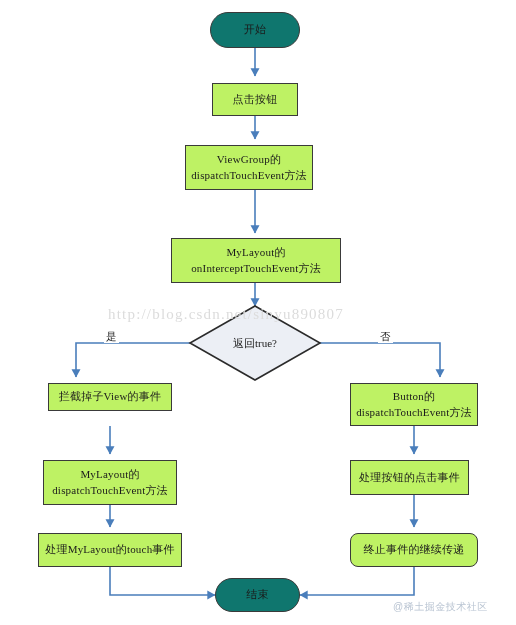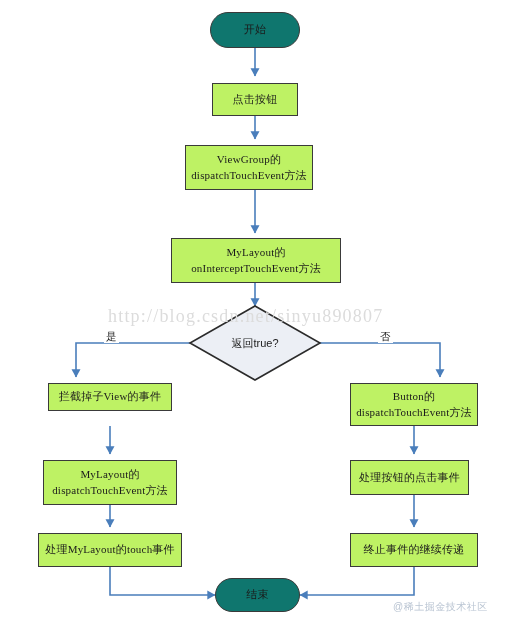--- a/index.html
+++ b/index.html
@@ -45,37 +45,37 @@
     background: #0f766e;
     border-width: 1.8px;
   }
   .diamond-label {
     position: absolute;
     display: flex;
     align-items: center;
     justify-content: center;
     font-size: 11px;
     color: #1b1b1b;
-    font-family: Liberation Sans, sans-serif;
+    font-family: Liberation Serif, serif;
     pointer-events: none;
   }
   .edge-label {
     position: absolute;
     font-size: 10.5px;
     color: #1b1b1b;
     font-family: "Liberation Serif", "DejaVu Serif", serif;
     background: #ffffff;
     padding: 0 2px;
     line-height: 1;
   }
   .watermark-url {
     position: absolute;
     left: 108px;
     top: 306px;
-    font-size: 18px;
+    font-size: 15px;
     letter-spacing: 1.2px;
     color: #dcdcdc;
     font-family: "Liberation Serif", "DejaVu Serif", serif;
     white-space: nowrap;
     pointer-events: none;
   }
   .watermark-corner {
     position: absolute;
     left: 393px;
     top: 600px;
@@ -175,21 +175,21 @@
 
   <div class="node" style="left:350px; top:383px; width:128px; height:43px;">
     <span>Button的
 dispatchTouchEvent方法</span>
   </div>
 
   <div class="node" style="left:350px; top:460px; width:119px; height:35px;">
     <span>处理按钮的点击事件</span>
   </div>
 
-  <div class="node" style="left:350px; top:533px; width:128px; height:34px;">
+  <div class="node" style="left:350px; top:533px; width:128px; height:34px;border-radius:8px;">
     <span>终止事件的继续传递</span>
   </div>
 
   <div class="node terminator" style="left:215px; top:578px; width:85px; height:34px;">
     <span>结束</span>
   </div>
 
   <div class="watermark-corner">@稀土掘金技术社区</div>
 
 </div>

